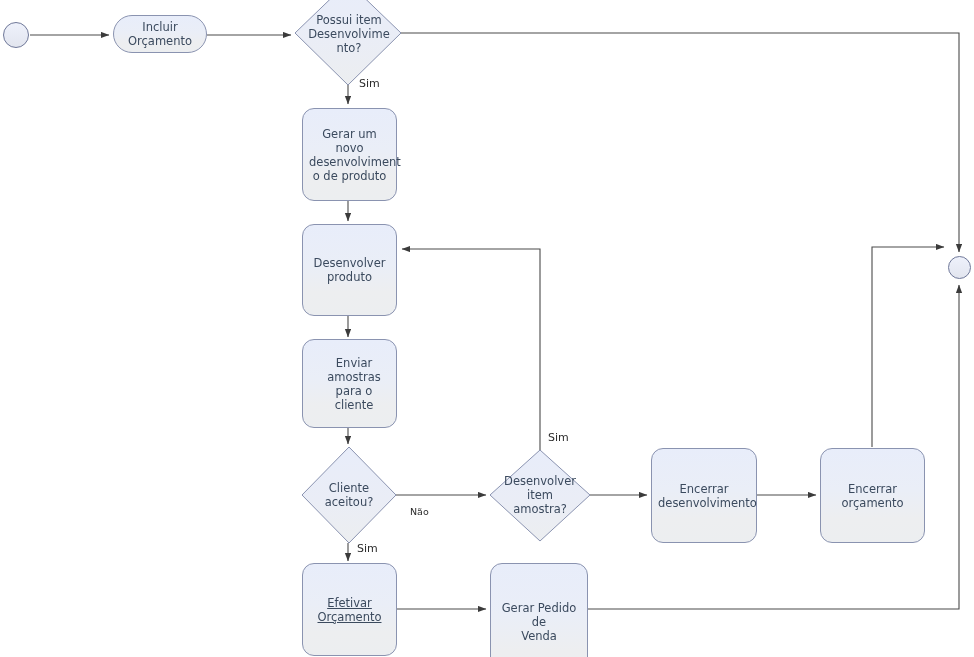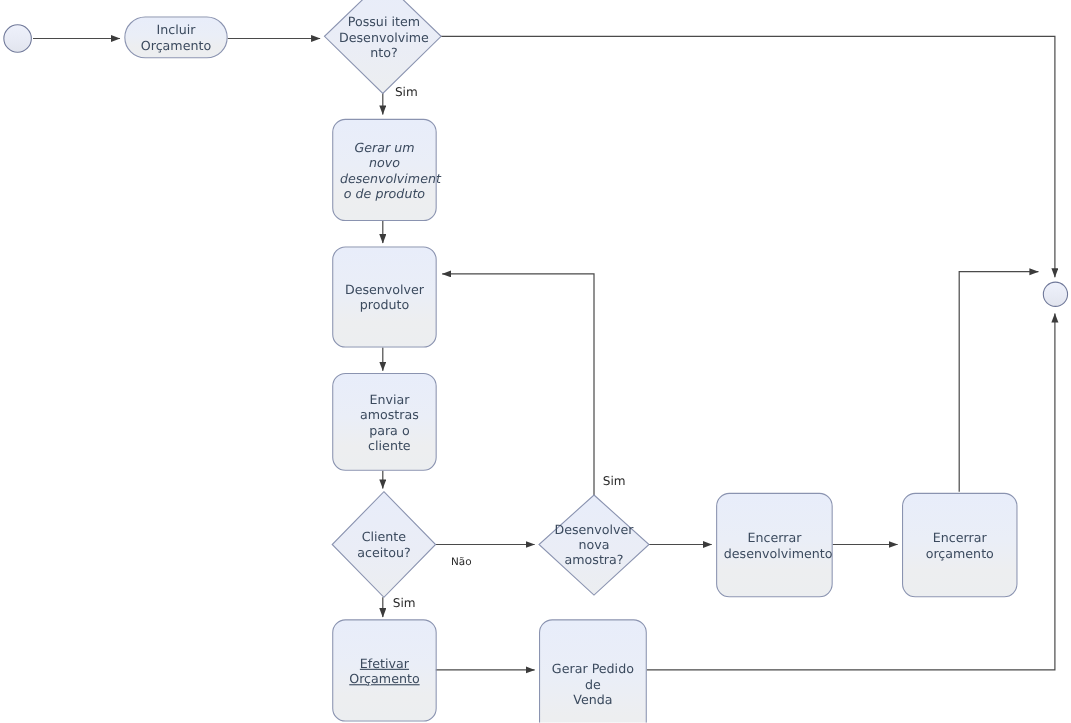--- a/index.html
+++ b/index.html
@@ -140,21 +140,21 @@
   </div>
 
   <div class="diamond-text" style="left:288px; top:10px; width:122px; height:48px;">
     <span>
       <span>Possui item</span><br>
       <span>Desenvolvime</span><br>
       <span>nto?</span>
     </span>
   </div>
 
-  <div class="node proc" style="left:302px; top:108px; width:95px; height:93px;font-style:italic;">
+  <div class="node proc" style="left:302px; top:108px; width:95px; height:93px;">
     <span class="label">
       <span>Gerar um novo</span><br>
       <span>desenvolviment</span><br>
       <span>o de produto</span>
     </span>
   </div>
 
   <div class="node proc" style="left:302px; top:224px; width:95px; height:92px;">
     <span class="label">
       <span>Desenvolver</span><br>
@@ -172,21 +172,21 @@
   <div class="diamond-text" style="left:305px; top:472px; width:88px; height:46px;">
     <span>
       <span>Cliente</span><br>
       <span>aceitou?</span>
     </span>
   </div>
 
   <div class="diamond-text" style="left:494px; top:467px; width:92px; height:56px;">
     <span>
       <span>Desenvolver</span><br>
-      <span>nova</span><br>
+      <span>item</span><br>
       <span>amostra?</span>
     </span>
   </div>
 
   <div class="node proc" style="left:651px; top:448px; width:106px; height:95px;">
     <span class="label">
       <span>Encerrar</span><br>
       <span>desenvolvimento</span>
     </span>
   </div>

